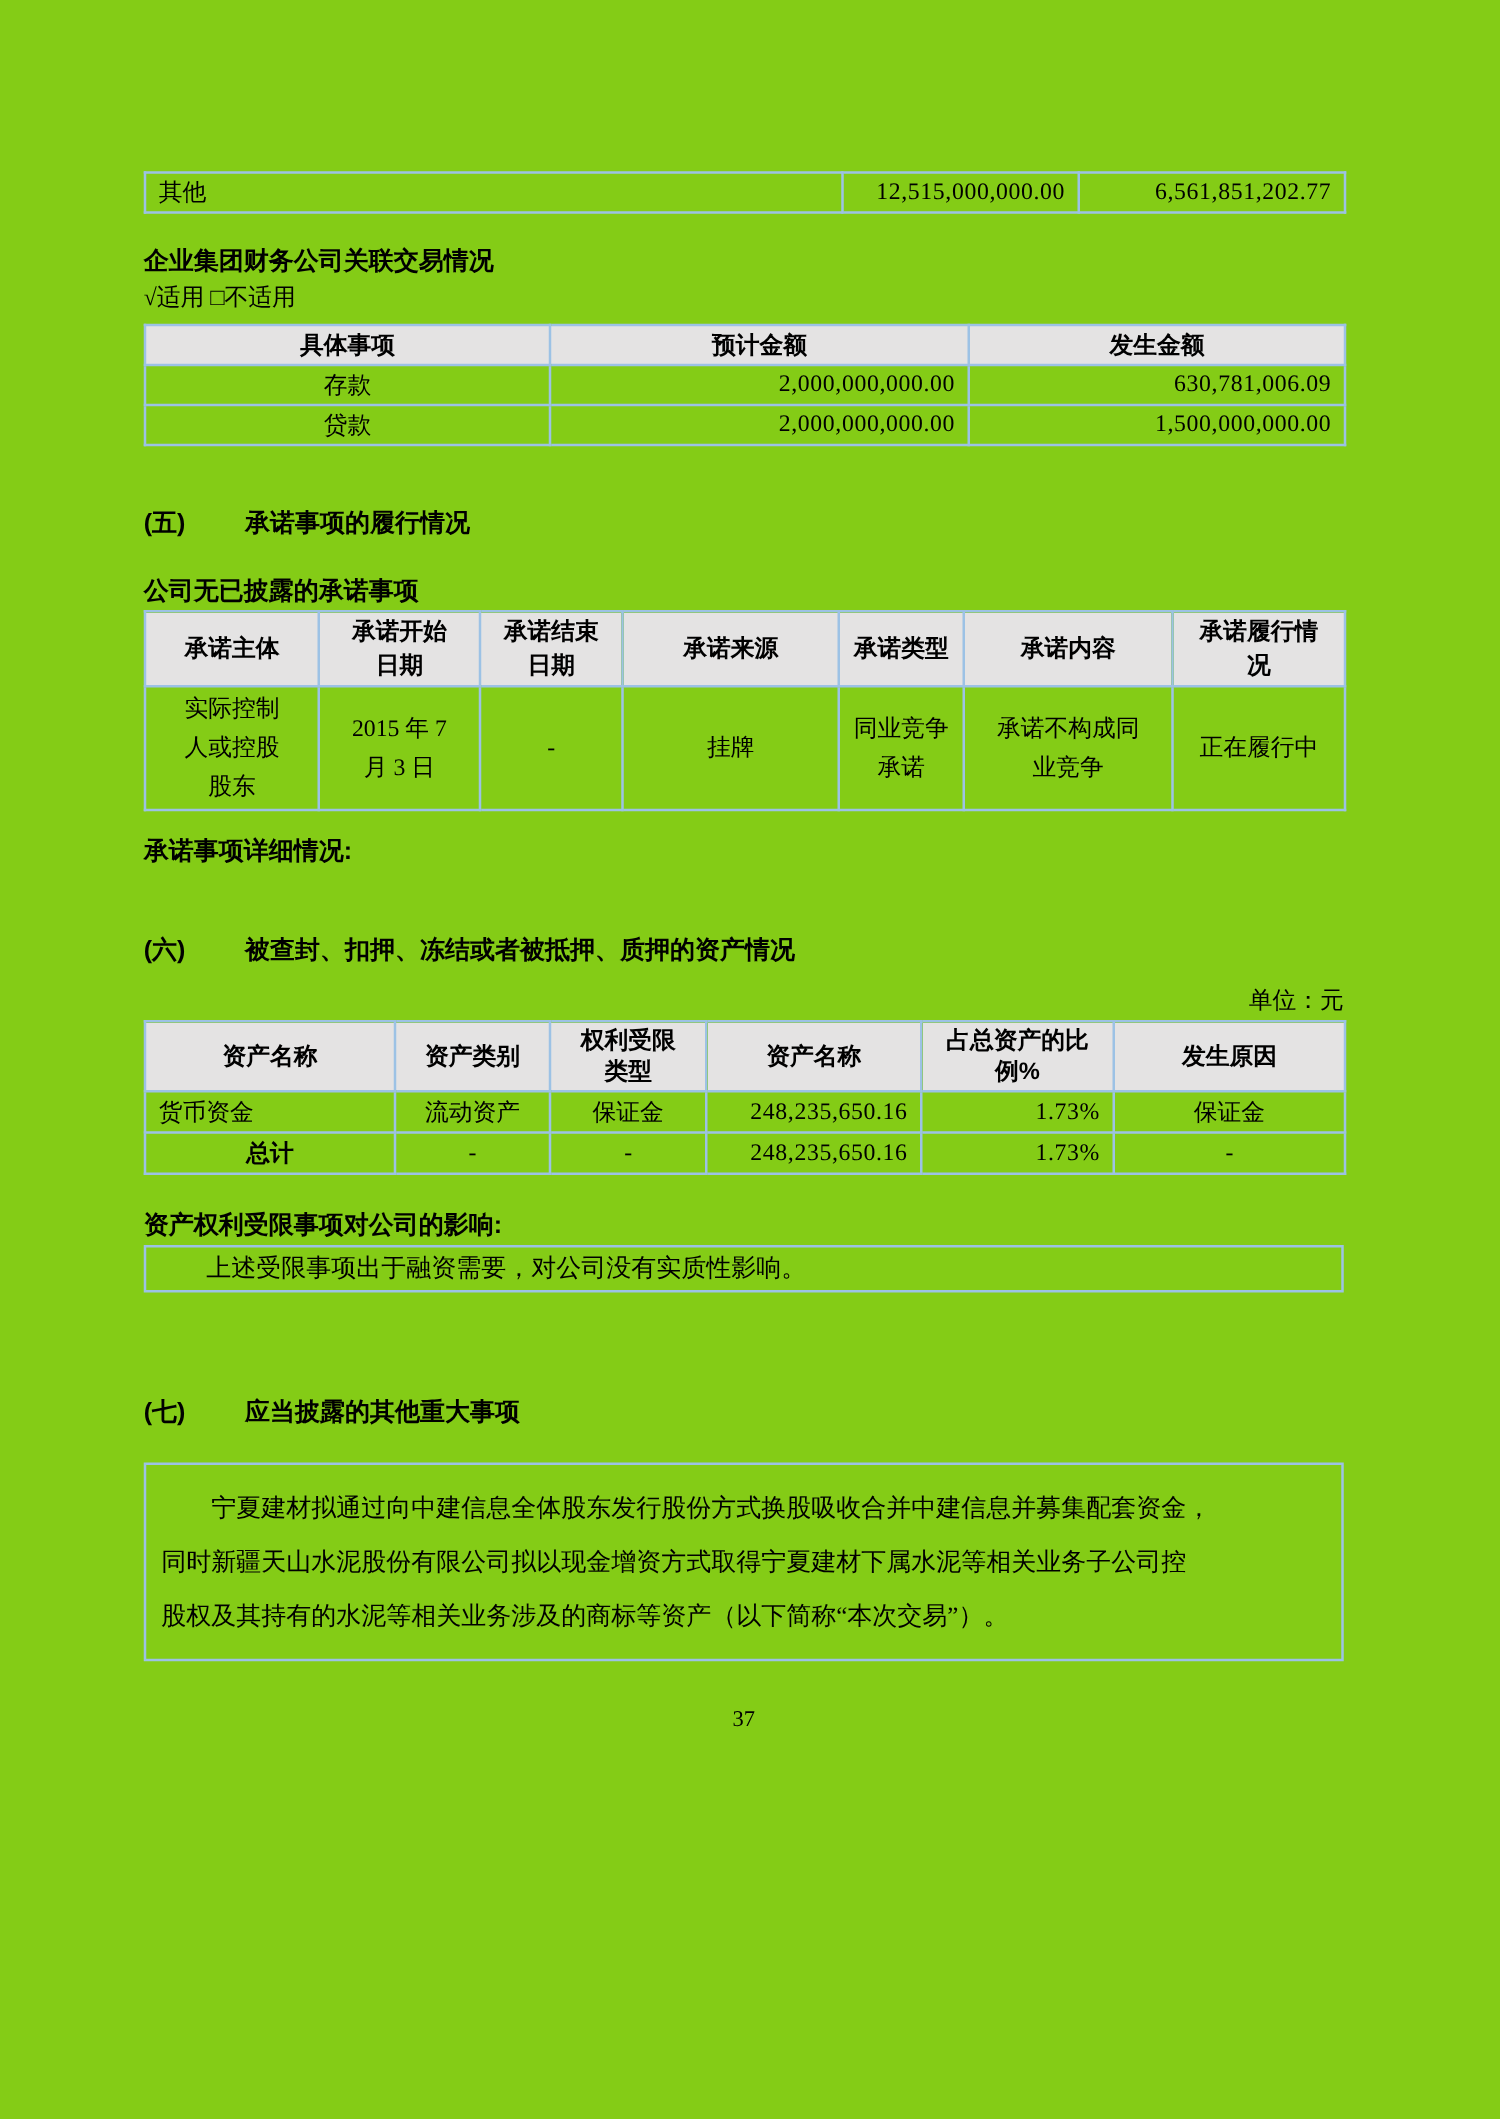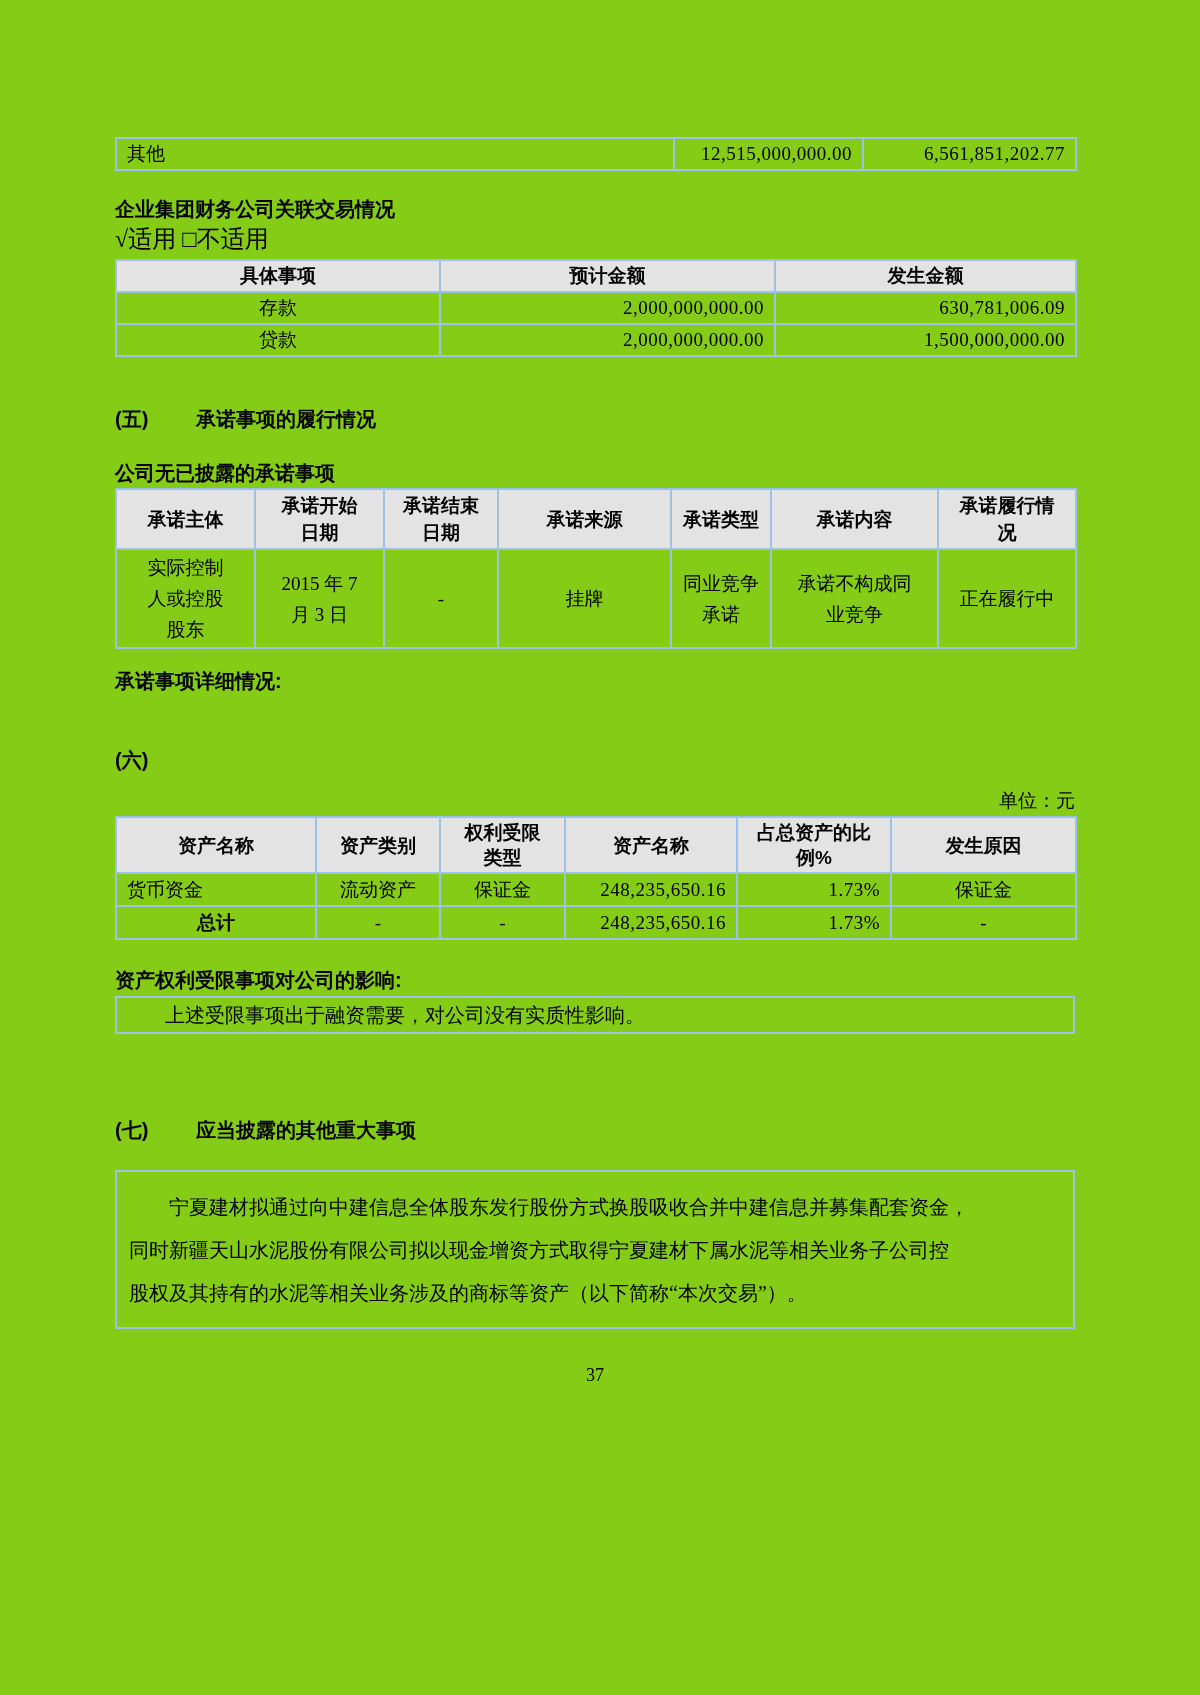--- a/index.html
+++ b/index.html
@@ -56,21 +56,21 @@
   
   .h-bold {
     font-family: "Liberation Sans", "DejaVu Sans", sans-serif;
     font-weight: bold;
     font-size: 20px;
     line-height: 24px;
   }
   .sec-head { display: flex; }
   .sec-num  { width: 81px; flex: 0 0 81px; }
   .applicability {
-    font-size: 24px;
+    font-size: 19px;
     line-height: 24px;
     margin-top: 6px;
   }
   .m-heading1 { margin-top: 26px; }
   .t2 { margin-top: 8px; }
   .m-sec5   { margin-top: 50px; }
   .m-intro5 { margin-top: 30px; }
   .t3 { margin-top: 3px; }
   .m-detail-label { margin-top: 20px; }
   .box {
@@ -205,20 +205,21 @@
 业竞争</td>
         <td>正在履行中</td>
       </tr>
     </tbody>
       </table>
 
     <div class="h-bold m-detail-label">承诺事项详细情况:</div>
 
     <div class="h-bold sec-head m-sec6">
       <span class="sec-num">(六)</span>
+      <span>被查封、扣押、冻结或者被抵押、质押的资产情况</span>
     </div>
     <div class="unit-line">单位：元</div>
 
     <table class="t4">
       <colgroup>
         <col style="width:200px">
           <col style="width:124px">
           <col style="width:125px">
         <col style="width:172px">
           <col style="width:154px">

